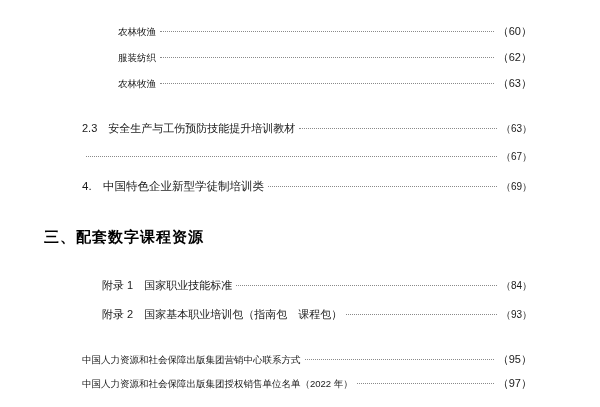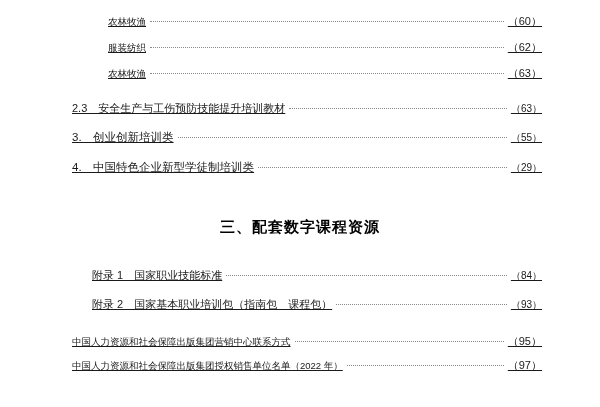--- a/index.html
+++ b/index.html
@@ -82,28 +82,28 @@
   }
   .lvl-small {
     font-size: 9.5px;
     padding: 4.5px 0;
     padding-left: 20px;
     padding-right: 6px;
   }
   .lvl-small .page-num { font-size: 11px; }
 
   .section-heading {
-    text-align: center;
+    text-align: left;
     font-size: 15px;
     font-weight: bold;
     letter-spacing: 1px;
-    margin: 36px 0 24px 0;
+    margin: 27px 0 24px 0;
     color: #000;
   }
-  .group { margin: 8px; text-decoration: underline; }
+  .group { margin: 18px; }
   .gap-top-1 { margin-top: 4px; }
   .gap-top-2 { margin-top: 10px; }
   .gap-top-3 { margin-top: 14px; }
 </style>
 </head>
 <body>
 
 <div class="page">
 
   <ul class="toc-list group">
@@ -124,28 +124,27 @@
     </li>
   </ul>
 
   <ul class="toc-list group gap-top-1">
     <li class="toc-row lvl-2">
       <span class="toc-label">2.3　安全生产与工伤预防技能提升培训教材</span>
       <span class="dots"></span>
       <span class="page-num">（63）</span>
     </li>
     <li class="toc-row lvl-1">
-      <span class="toc-label">3.　创业创新培训类</span>
       <span class="dots"></span>
-      <span class="page-num">（55）</span>
+      <span class="page-num">（67）</span>
     </li>
     <li class="toc-row lvl-1">
       <span class="toc-label">4.　中国特色企业新型学徒制培训类</span>
       <span class="dots"></span>
-      <span class="page-num">（29）</span>
+      <span class="page-num">（69）</span>
     </li>
   </ul>
 
   <div class="section-heading">三、配套数字课程资源</div>
 
   <ul class="toc-list group">
   </ul>
 
   <ul class="toc-list group gap-top-3">
     <li class="toc-row lvl-app">

